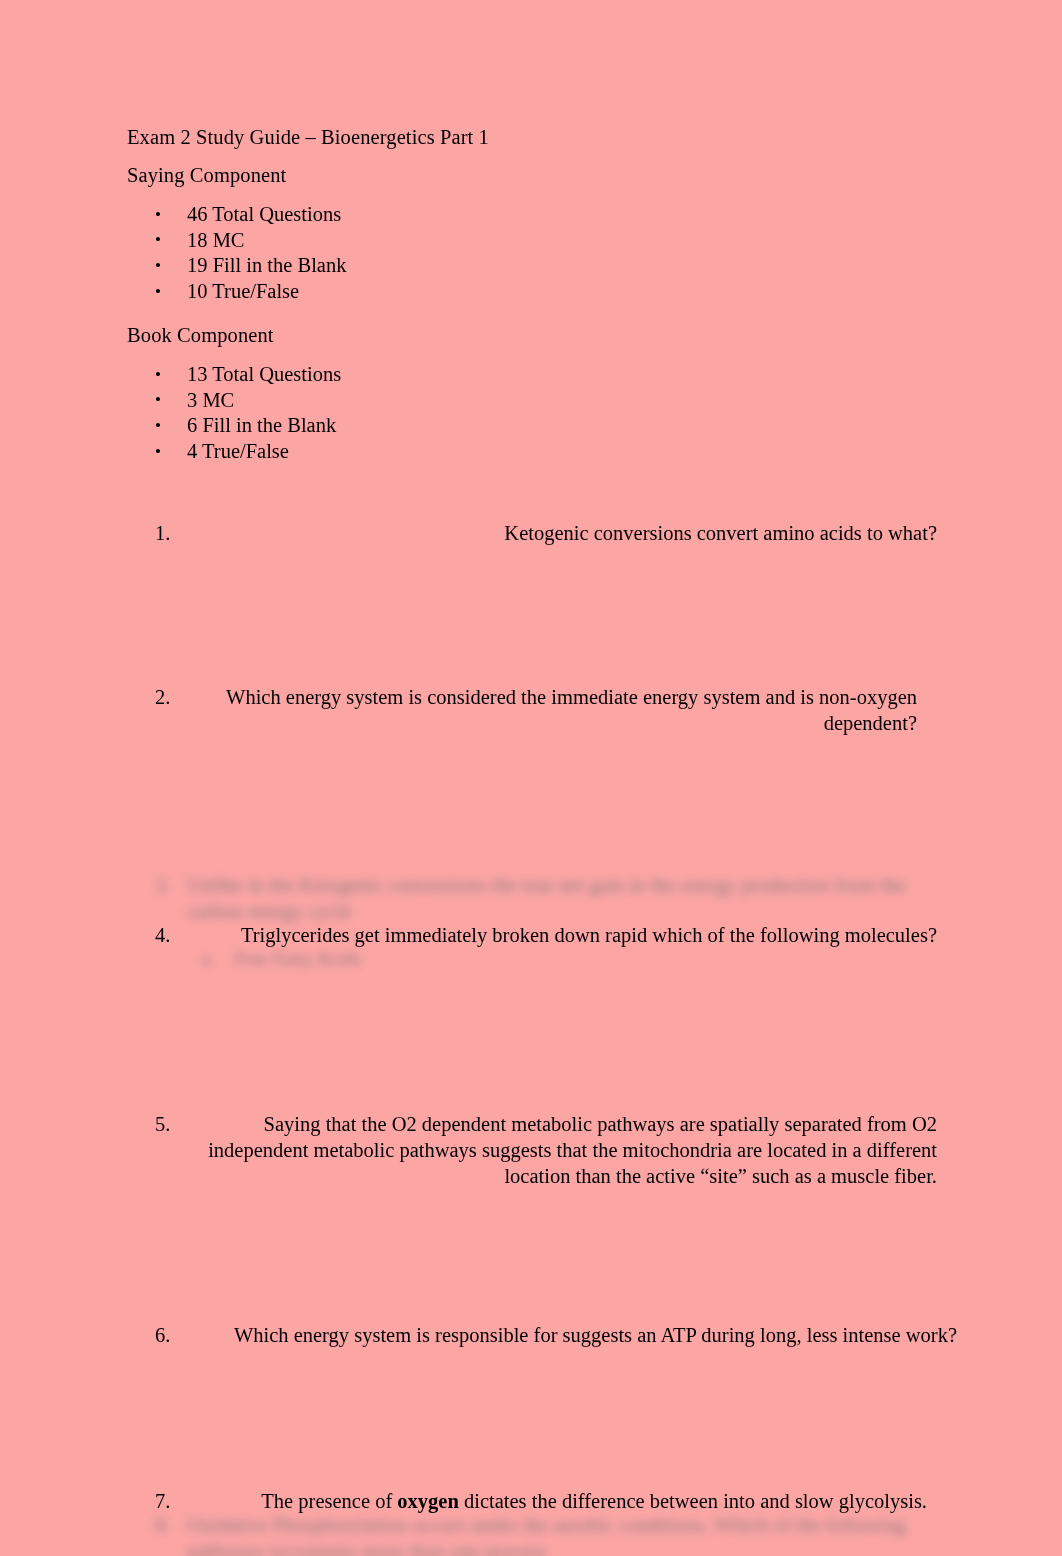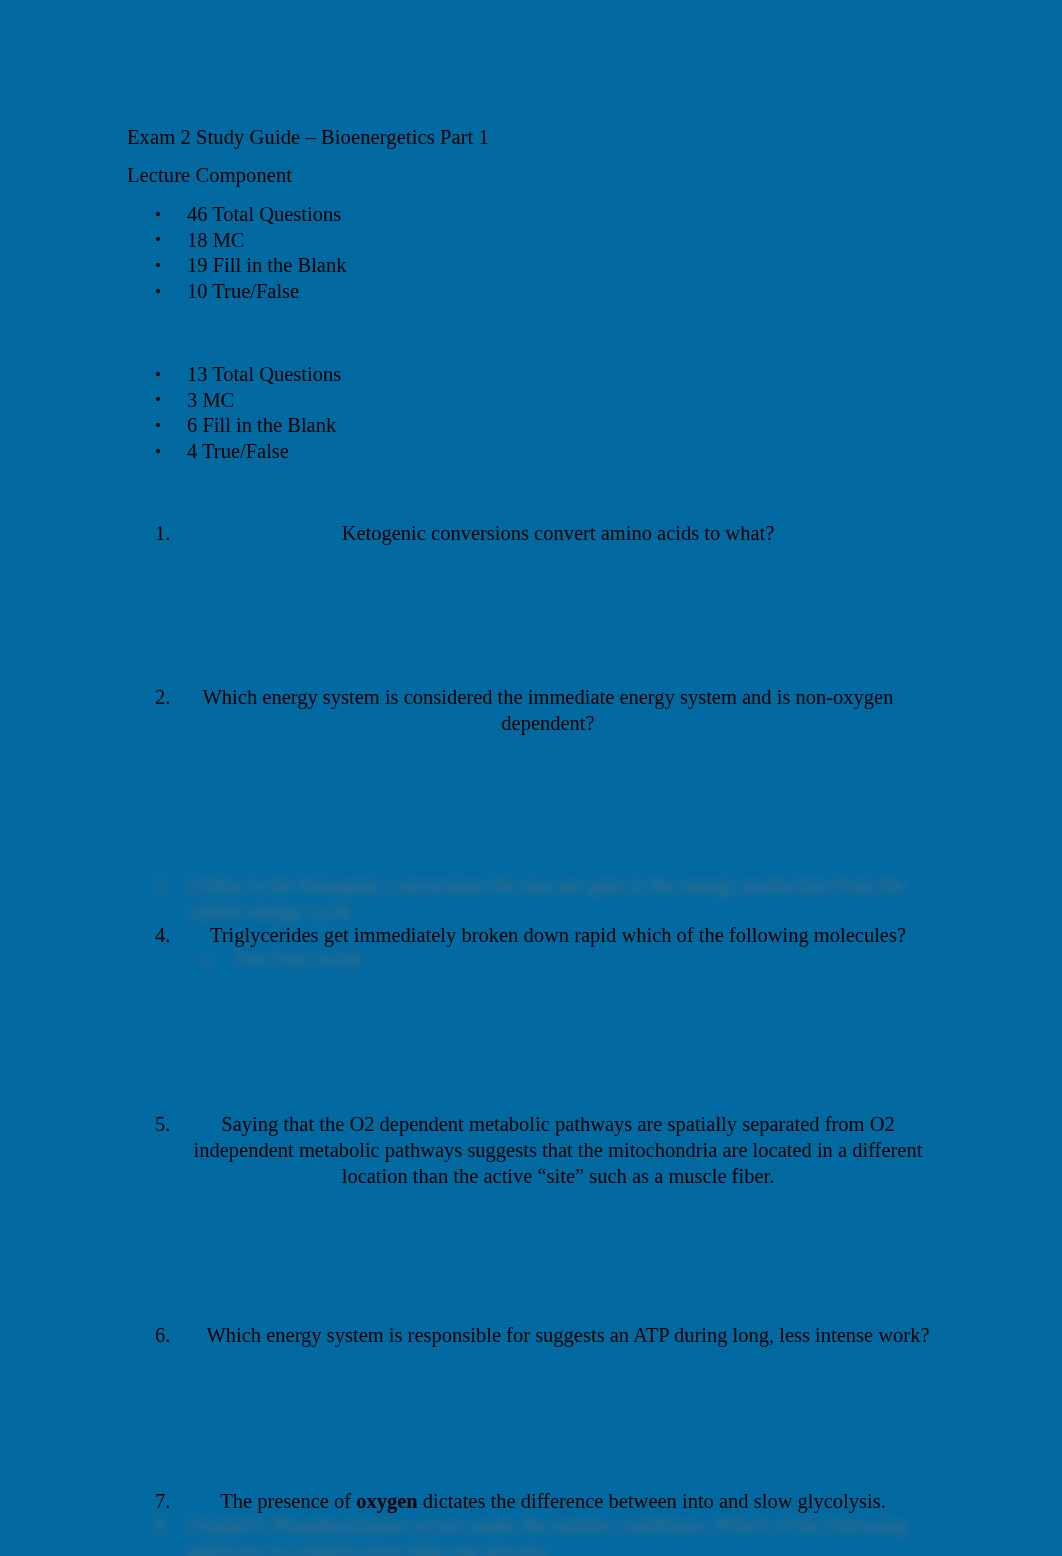--- a/index.html
+++ b/index.html
@@ -16,21 +16,21 @@
     color: #000000;
     -webkit-font-smoothing: antialiased;
   }
 
   .page {
     position: absolute;
     left: 0;
     top: 0;
     width: 1062px;
     height: 1556px;
-    background: #0369a1;
+    background: #fca5a5;
   }
 
   
   .para {
     position: absolute;
     font-size: 20.5px;
     line-height: 26px;
     letter-spacing: 0.005em;
     white-space: pre-wrap;
   }
@@ -92,21 +92,21 @@
   .qitem .num {
     position: absolute;
     left: 28px;
     top: 0;
     width: 30px;
     text-align: left;
   }
   .qitem .qtext {
     display: block;
     margin-left: 52px;
-    text-align: center;
+    text-align: right;
   }
   .qitem .qtext b { font-weight: bold; }
 
   .q1 { top: 520px; }
   .q2 { top: 684px; width: 790px; }
   .q4 { top: 922px; }
   .q5 { top: 1111px; width: 810px; }
   .q6 { top: 1322px; width: 830px; }
   .q7 { top: 1488px; width: 800px; }
 
@@ -156,41 +156,42 @@
     width: 790px;
   }
 </style>
 </head>
 <body>
 
 <div class="page">
 
   <div class="para title">Exam 2 Study Guide – Bioenergetics Part 1</div>
 
-  <div class="para sec-lecture">Lecture Component</div>
+  <div class="para sec-lecture">Saying Component</div>
 
   <ul class="bullet-list list-lecture">
     <li>
       <span class="dot">•</span>
       <span>46 Total Questions</span>
     </li>
     <li>
       <span class="dot">•</span>
       <span>18 MC</span>
     </li>
     <li>
       <span class="dot">•</span>
       <span>19 Fill in the Blank</span>
     </li>
     <li>
       <span class="dot">•</span>
       <span>10 True/False</span>
     </li>
   </ul>
 
+  <div class="para sec-book">Book Component</div>
 
   <ul class="bullet-list list-book">
     <li>
       <span class="dot">•</span>
       <span>13 Total Questions</span>
     </li>
     <li>
       <span class="dot">•</span>
       <span>3 MC</span>
     </li>

